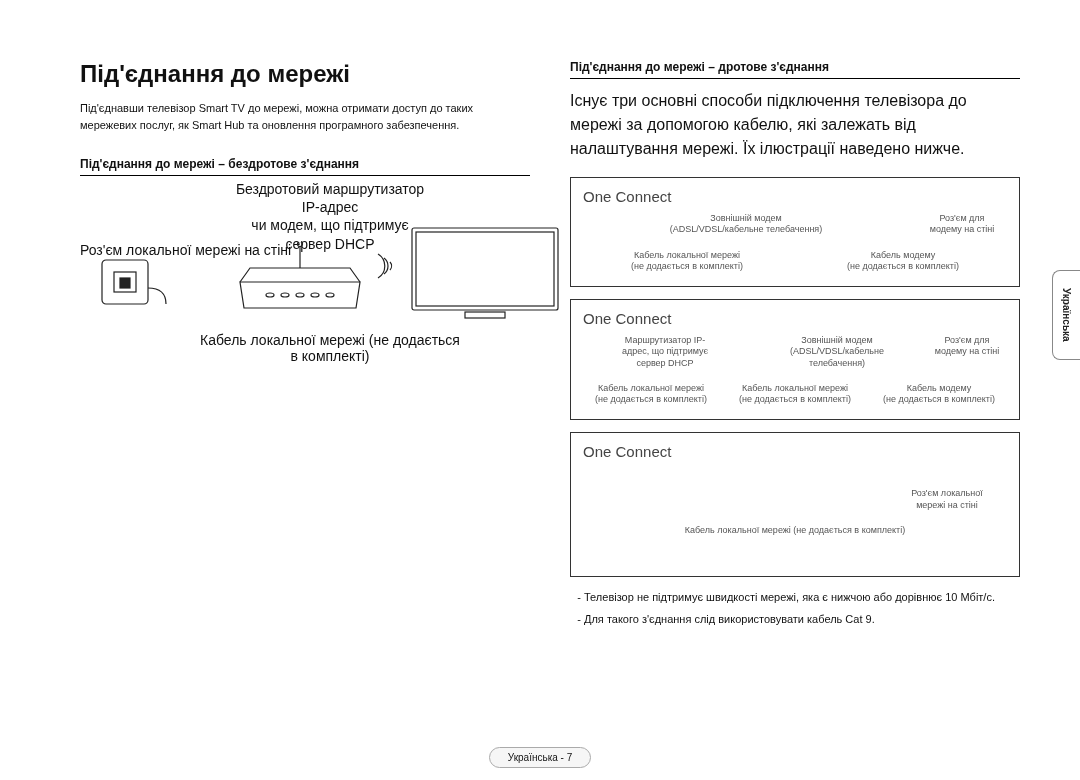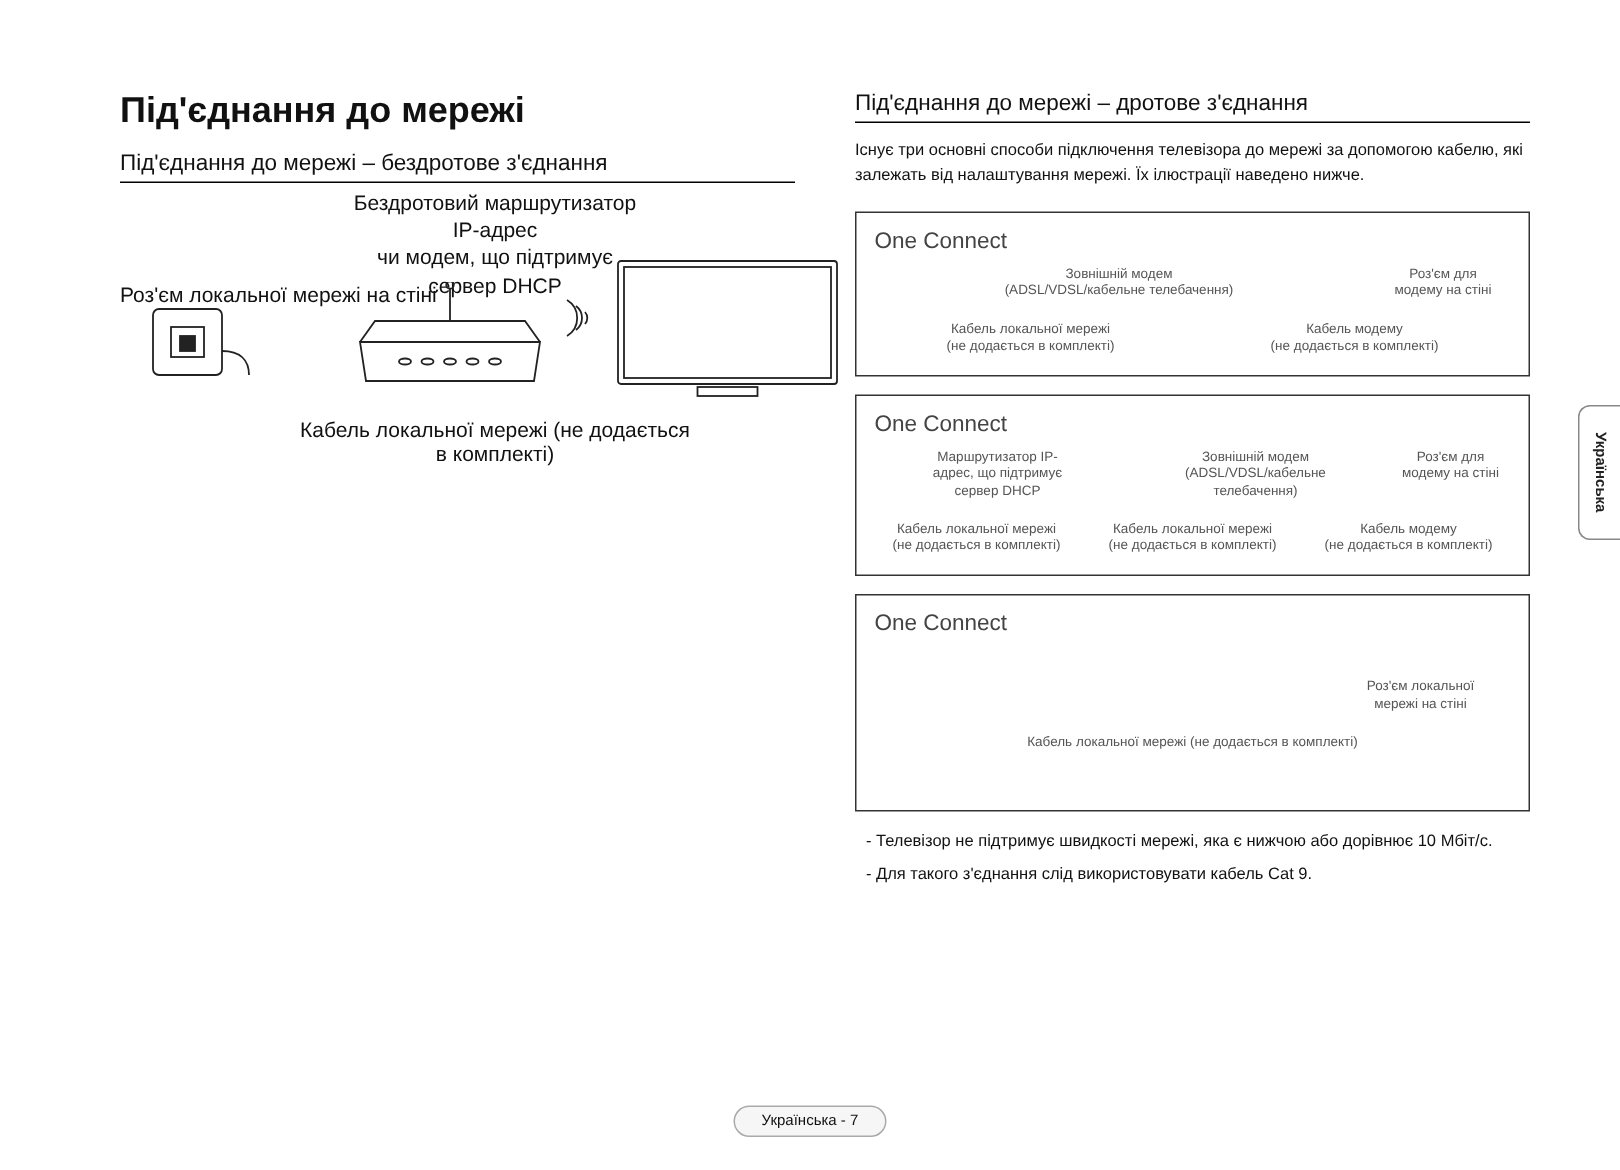--- a/index.html
+++ b/index.html
@@ -2,22 +2,22 @@
 <html><head>
 <meta charset="utf-8">
 <style>
   * { box-sizing: border-box; margin: 0; padding: 0; }
   html, body { width: 1080px; height: 780px; background: #fff; font-family: Arial, Helvetica, sans-serif; color: #111; }
   .page { position: relative; width: 1080px; height: 780px; padding: 60px 60px 40px 80px; }
   .columns { display: flex; gap: 40px; }
   .col { flex: 1 1 0; min-width: 0; }
   h1 { font-size: 24px; font-weight: 700; margin-bottom: 12px; }
   .intro { font-size: 11px; line-height: 1.5; margin-bottom: 24px; }
-  h2 { font-size: 15px; font-weight: 400; border-bottom: 1.5px solid #000; padding-bottom: 4px; margin-bottom: 10px; }
-  .subtext { font-size: 11px; line-height: 1.5; margin-bottom: 16px; }
+  h2 { font-size: 12px; font-weight: 700; border-bottom: 1.5px solid #000; padding-bottom: 4px; margin-bottom: 10px; }
+  .subtext { font-size: 16px; line-height: 1.5; margin-bottom: 16px; }
 
   .wireless-diagram { position: relative; height: 200px; font-size: 14px; }
   .router-caption { position: absolute; top: -6px; left: 150px; width: 200px; text-align: center; line-height: 1.3; }
   .wall-caption { position: absolute; top: 56px; left: 0; text-align: center; }
   .wall-jack { position: absolute; top: 72px; left: 20px; width: 70px; height: 60px; }
   .router { position: absolute; top: 56px; left: 150px; width: 140px; height: 74px; }
   .tv { position: absolute; top: 40px; left: 330px; width: 150px; height: 96px; }
   .lan-caption { position: absolute; top: 146px; left: 120px; width: 260px; text-align: center; }
 
   .wired-box { border: 1px solid #333; padding: 10px 12px 14px; margin-bottom: 12px; font-size: 9px; color: #555; }
@@ -27,36 +27,37 @@
   .wired-row.lower { margin-top: 14px; }
   .wired-single .wired-cell { margin-top:20px; }
   .wired-box.tall { padding-bottom:40px; }
 
   .notes { font-size: 11px; line-height: 1.6; margin-top: 12px; padding-left: 14px; }
   .notes li { list-style: "- "; margin-bottom: 4px; }
 
   .side-tab { position: absolute; right: 0; top: 270px; width: 28px; height: 90px; border: 1px solid #888; border-right: none; border-radius: 8px 0 0 8px; display:flex; align-items:center; justify-content:center; }
   .side-tab span { writing-mode: vertical-rl; font-size: 10px; font-weight:600; color:#222; }
 
-  .footer { position: absolute; bottom: 22px; left: 0; width: 1080px; text-align: center; }
+  .footer { position: absolute; bottom: 12px; left: 0; width: 1080px; text-align: center; }
   .footer .pill { display:inline-block; border:1px solid #aaa; border-radius:14px; padding:4px 18px; font-size:10px; background:#f6f6f6; }
 
   
   svg line, svg rect, svg polyline, svg ellipse, svg path { stroke:#222; fill:none; stroke-width:1.2; }
   .tv svg, .router svg, .wall-jack svg { width:100%; height:100%; }
   .wifi-arcs { position:absolute; top:60px; left:296px; width:30px; height:40px; }
 </style>
 </head>
 <body>
 
 <div class="page">
   <div class="columns">
 
     <div class="col">
       <h1>Під'єднання до мережі</h1>
+      <p class="intro">Під'єднавши телевізор Smart TV до мережі, можна отримати доступ до таких мережевих послуг, як Smart Hub та оновлення програмного забезпечення.</p>
 
       <h2>Під'єднання до мережі – бездротове з'єднання</h2>
 
       <div class="wireless-diagram">
         <div class="router-caption">
           <div>Бездротовий маршрутизатор IP-адрес</div>
           <div>чи модем, що підтримує сервер DHCP</div>
         </div>
         <div class="wall-caption">Роз'єм локальної мережі на стіні</div>
 

